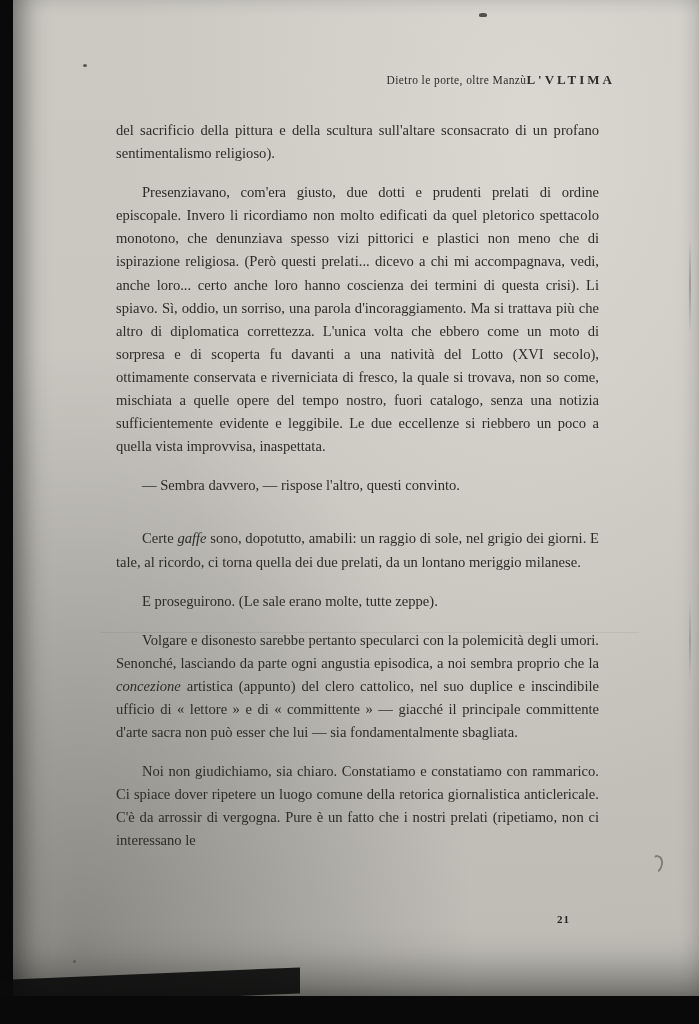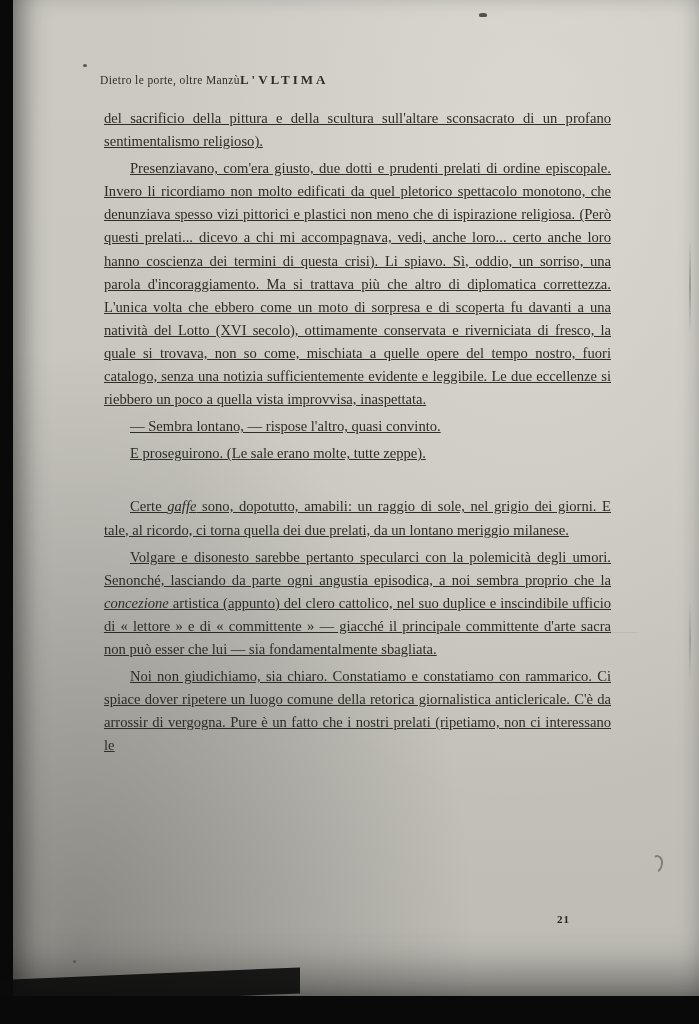--- a/index.html
+++ b/index.html
@@ -29,34 +29,34 @@
 
   .edge-left{position:absolute;left:0;top:0;width:13px;height:100%;background:#090909;}
   .bottom-bar{position:absolute;left:0;bottom:0;width:100%;height:28px;background:#090909;}
   .bottom-slope{
     position:absolute;left:0;bottom:18px;width:300px;height:26px;background:#0b0b0b;
     transform:skewY(-2.4deg);transform-origin:left bottom;opacity:.9;
   }
 
   .running-head{
     position:absolute;top:72px;left:87px;right:84px;
-    display:flex;justify-content:flex-start;align-items:baseline;
+    display:flex;justify-content:flex-end;align-items:baseline;
     color:var(--ink);
   }
   .head-left{font-size:11.5px;letter-spacing:.4px;}
   .head-right{font-size:13px;letter-spacing:3px;font-weight:bold;}
 
   .page-body{
     position:absolute;top:103px;left:87px;right:84px;
     color:var(--ink);
     font-size:14.6px;line-height:23.1px;
     text-align:justify;
     text-rendering:optimizeLegibility;
   }
-  .page-body p{margin:4px;padding:0;text-decoration:underline;}
+  .page-body p{margin:16px;padding:0;}
   .page-body p.indent{text-indent:26px;}
   .page-body p.gap{margin-top:30px;}
   .page-body em{font-style:italic;}
 
   .page-number{
     position:absolute;top:913px;left:544px;
     color:#262420;font-size:11px;font-weight:bold;letter-spacing:1px;
   }
 
   
@@ -88,23 +88,23 @@
   <div class="paper">
 
     <div class="running-head">
       <span class="head-left">Dietro le porte, oltre Manzù</span>
       <span class="head-right">L'VLTIMA</span>
     </div>
 
     <div class="page-body">
         <p class=""><span>del sacrificio della pittura e della scultura sull'altare sconsacrato di un profano sentimentalismo religioso).</span></p>
         <p class="indent"><span>Presenziavano, com'era giusto, due dotti e prudenti prelati di ordine episcopale. Invero li ricordiamo non molto edificati da quel pletorico spettacolo monotono, che denunziava spesso vizi pittorici e plastici non meno che di ispirazione religiosa. (Però questi prelati... dicevo a chi mi accompagnava, vedi, anche loro... certo anche loro hanno coscienza dei termini di questa crisi). Li spiavo. Sì, oddio, un sorriso, una parola d'incoraggiamento. Ma si trattava più che altro di diplomatica correttezza. L'unica volta che ebbero come un moto di sorpresa e di scoperta fu davanti a una natività del Lotto (XVI secolo), ottimamente conservata e riverniciata di fresco, la quale si trovava, non so come, mischiata a quelle opere del tempo nostro, fuori catalogo, senza una notizia sufficientemente evidente e leggibile. Le due eccellenze si riebbero un poco a quella vista improvvisa, inaspettata.</span></p>
-        <p class="indent"><span>— Sembra lontano, — rispose l'altro, quasi convinto.</span></p>
+        <p class="indent"><span>— Sembra davvero, — rispose l'altro, questi convinto.</span></p>
+        <p class="indent gap"><span>Certe </span><em>gaffe</em><span> sono, dopotutto, amabili: un raggio di sole, nel grigio dei giorni. E tale, al ricordo, ci torna quella dei due prelati, da un lontano meriggio milanese.</span></p>
         <p class="indent"><span>E proseguirono. (Le sale erano molte, tutte zeppe).</span></p>
-        <p class="indent gap"><span>Certe </span><em>gaffe</em><span> sono, dopotutto, amabili: un raggio di sole, nel grigio dei giorni. E tale, al ricordo, ci torna quella dei due prelati, da un lontano meriggio milanese.</span></p>
         <p class="indent"><span>Volgare e disonesto sarebbe pertanto specularci con la polemicità degli umori. Senonché, lasciando da parte ogni angustia episodica, a noi sembra proprio che la </span><em>concezione</em><span> artistica (appunto) del clero cattolico, nel suo duplice e inscindibile ufficio di « lettore » e di « committente » — giacché il principale committente d'arte sacra non può esser che lui — sia fondamentalmente sbagliata.</span></p>
         <p class="indent"><span>Noi non giudichiamo, sia chiaro. Constatiamo e constatiamo con rammarico. Ci spiace dover ripetere un luogo comune della retorica giornalistica anticlericale. C'è da arrossir di vergogna. Pure è un fatto che i nostri prelati (ripetiamo, non ci interessano le</span></p>
       </div>
 
     <div class="page-number">21</div>
 
     <div class="speck s1"></div>
     <div class="speck s2"></div>
     <div class="speck s3"></div>
     <div class="squiggle"></div>

